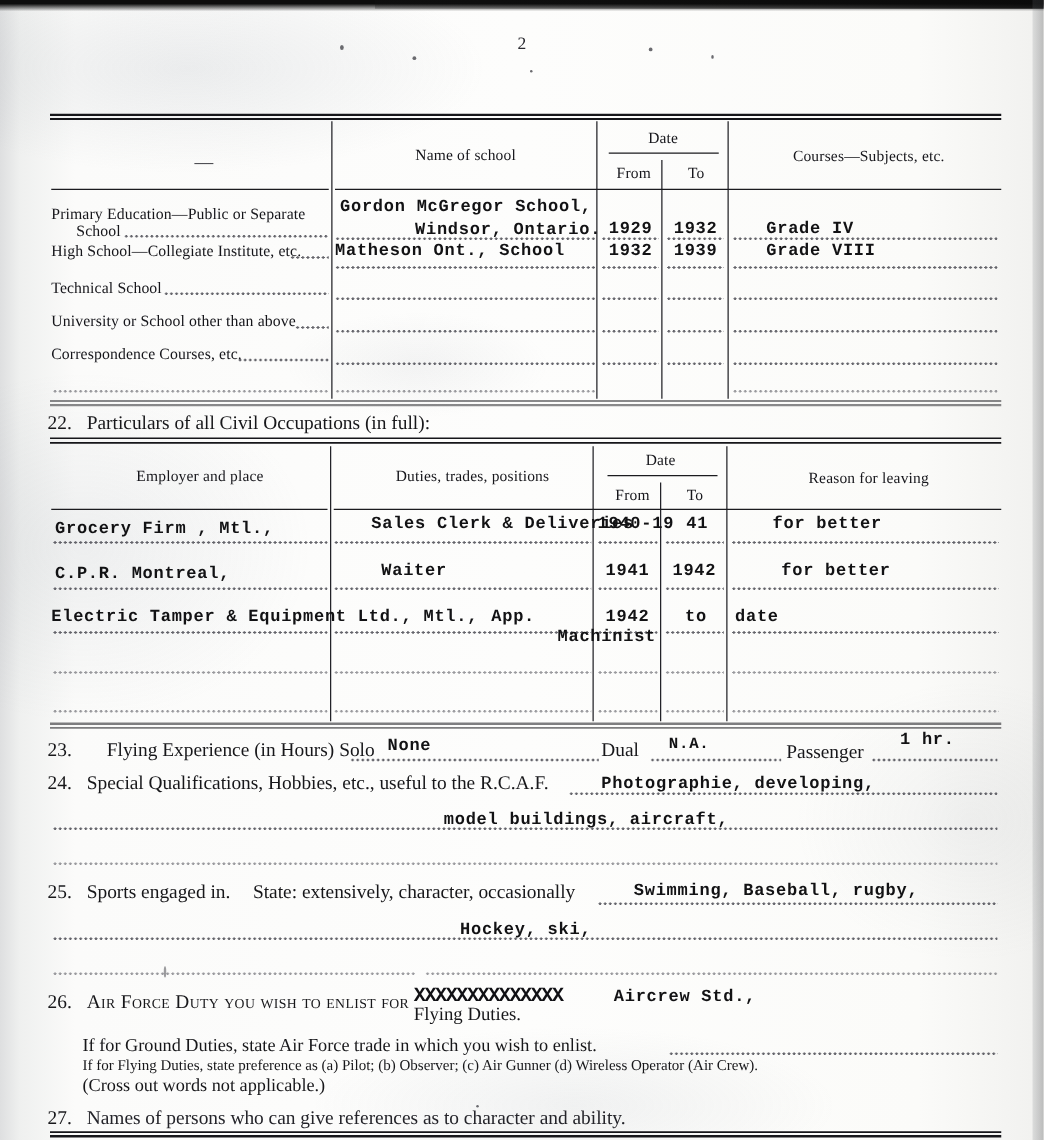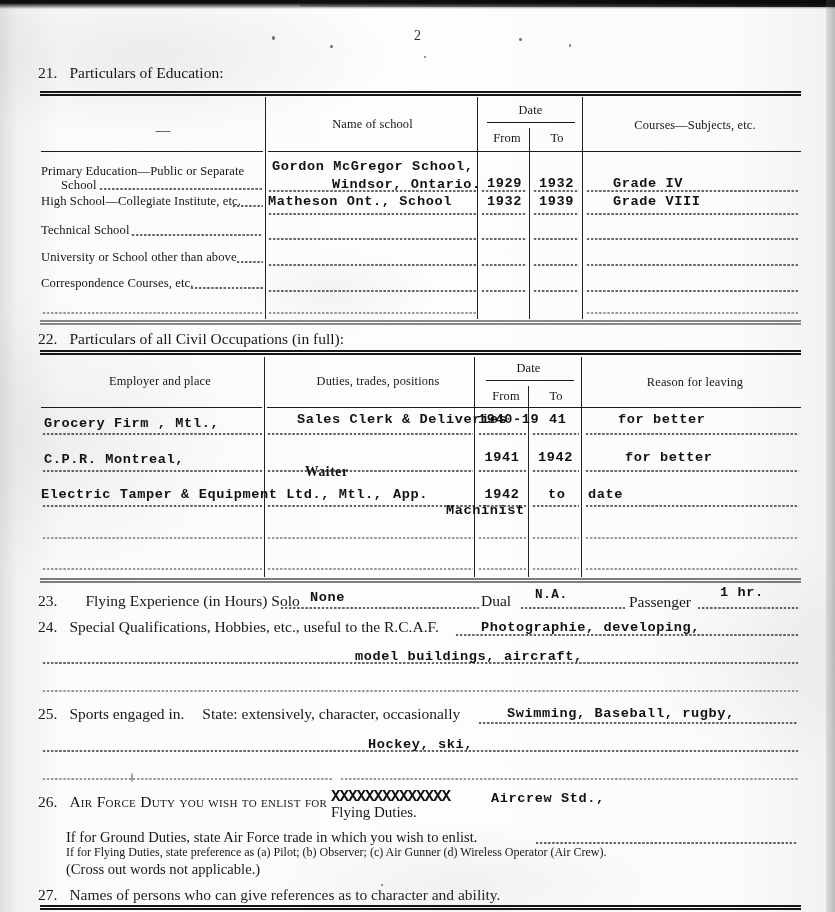--- a/index.html
+++ b/index.html
@@ -90,24 +90,20 @@
     <div id="pageno" class="printed">2</div>
 
     <div class="speck" style="left:272px;top:36px;width:3px;height:4px;"></div>
     <div class="speck" style="left:330px;top:45px;width:3px;height:3px;"></div>
     <div class="speck" style="left:519px;top:38px;width:3px;height:3px;"></div>
     <div class="speck" style="left:569px;top:44px;width:2px;height:3px;"></div>
     <div class="speck" style="left:424px;top:56px;width:2px;height:2px;"></div>
     <div class="speck" style="left:131px;top:773px;width:2px;height:9px;opacity:.5;"></div>
     <div class="speck" style="left:381px;top:884px;width:2px;height:2px;"></div>
 
-    <div class="abs printed nowrap" style="left:38px;top:64px;">
-      <span class="qnum">21.</span>
-      <span class="qtext" style="margin-left:8px;">Particulars of Education:</span>
-    </div>
 
     <div class="dbl" style="left:40px;top:91px;width:761px;"></div>
 
     <div class="vr" style="left:265px;top:97px;height:222px;"></div>
     <div class="vr" style="left:477px;top:97px;height:222px;"></div>
     <div class="vr" style="left:529px;top:128px;height:191px;"></div>
     <div class="vr" style="left:582px;top:97px;height:222px;"></div>
 
     <div class="thc printed" style="left:120px;top:122px;width:90px;font-size:15px;letter-spacing:4px;color:#2c2c33;">—</div>
     <div class="thc printed" style="left:290px;top:117px;width:165px;">Name of school</div>
@@ -244,21 +240,21 @@
     <div class="dot dotlt" style="left:532px;top:568px;width:47px;"></div>
     <div class="dot dotlt" style="left:585px;top:568px;width:214px;"></div>
 
     <div class="tv typed" style="left:44px;top:416px;">Grocery Firm , Mtl.,</div>
     <div class="tv typed" style="left:297px;top:412px;">Sales Clerk &amp; Deliveries</div>
     <div class="tv typed" style="left:478px;top:412px;">1940-19</div>
     <div class="tv typed" style="left:549px;top:412px;">41</div>
     <div class="tv typed" style="left:618px;top:412px;">for better</div>
 
     <div class="tv typed" style="left:44px;top:452px;">C.P.R.    Montreal,</div>
-    <div class="tv typed" style="left:305px;top:464px;font-family:Liberation Serif, serif;">Waiter</div>
+    <div class="tv typed" style="left:305px;top:450px;">Waiter</div>
     <div class="tvc typed" style="left:478px;top:450px;width:48px;">1941</div>
     <div class="tvc typed" style="left:532px;top:450px;width:47px;">1942</div>
     <div class="tv typed" style="left:625px;top:450px;">for better</div>
 
     <div class="tv typed" style="left:41px;top:487px;">Electric Tamper &amp; Equipment Ltd., Mtl.,</div>
     <div class="tv typed" style="left:393px;top:487px;">App.</div>
     <div class="tv typed" style="left:402px;top:503px;padding-left:44px;">Machinist</div>
     <div class="tvc typed" style="left:478px;top:487px;width:48px;">1942</div>
     <div class="tv typed" style="left:548px;top:487px;">to</div>
     <div class="tv typed" style="left:588px;top:487px;">date</div>

